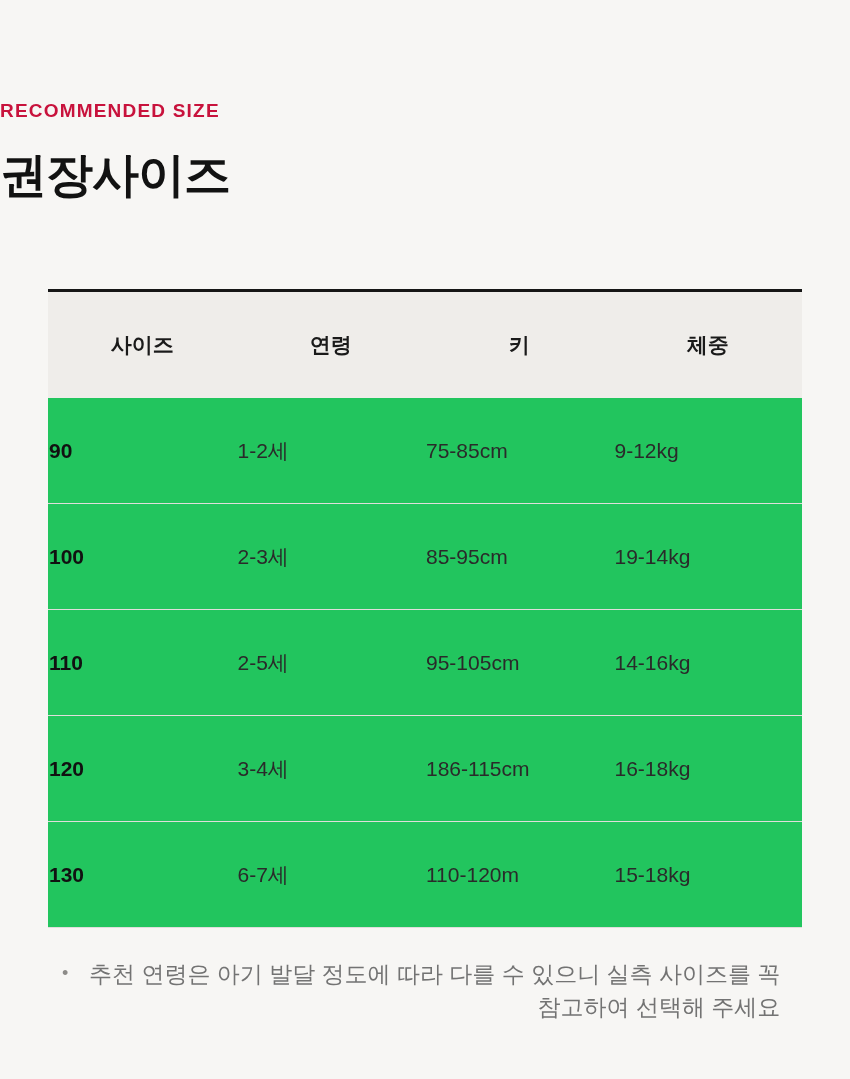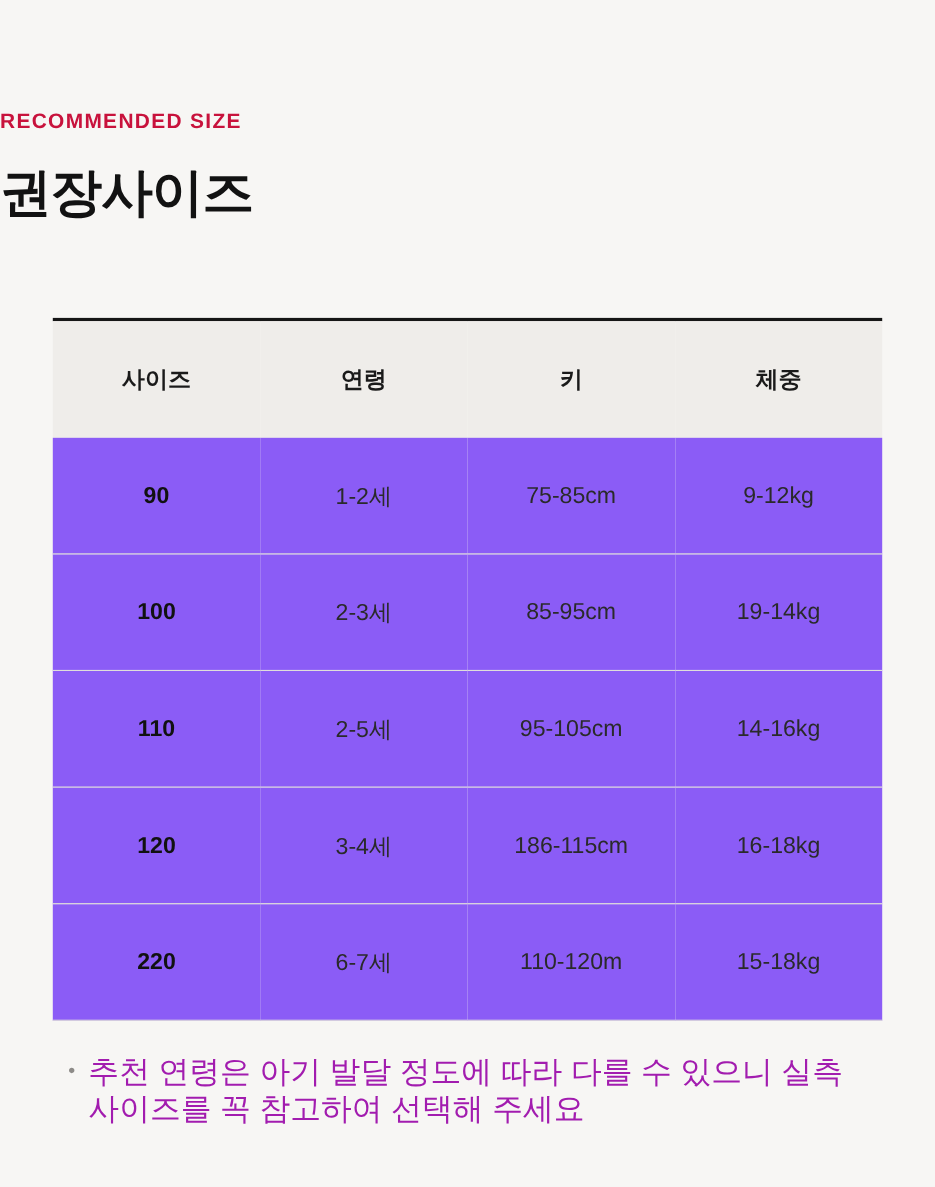--- a/index.html
+++ b/index.html
@@ -53,25 +53,24 @@
     font-weight: bold;
     color: #1a1a1a;
     height: 104px;
     vertical-align: middle;
     text-align: center;
     border: none;
   }
   table.size-table tbody td {
     height: 103px;
     vertical-align: middle;
-    text-align: center;
     font-size: 21px;
     color: #2a2a2a;
     border-bottom: 1px solid #e0dedb;
-    background: #8b5cf6;
+    background: #22c55e;
   }
   table.size-table tbody tr:last-child td {
     border-bottom: 1px solid #e0dedb;
   }
   table.size-table tbody td.size-col {
     font-weight: bold;
     color: #111111;
   }
   .note {
     margin: 30px 48px 0 48px;
@@ -80,24 +79,25 @@
     gap: 12px;
   }
   .note-bullet {
     color: #8d8b88;
     font-size: 18px;
     line-height: 30px;
     flex: 0 0 auto;
     padding-left: 14px;
   }
   .note-text {
-    color: #a21caf;
-    font-size: 28px;
+    color: #737373;
+    font-size: 23px;
     line-height: 33px;
     max-width: 700px;
+    text-align: right;
   }
 </style>
 </head>
 <body>
 
 <div class="page">
 
   <div class="header">
     <p class="eyebrow">RECOMMENDED SIZE</p>
     <h1 class="title">권장사이즈</h1>
@@ -132,21 +132,21 @@
           <td>95-105cm</td>
           <td>14-16kg</td>
         </tr>
         <tr>
           <td class="size-col">120</td>
           <td>3-4세</td>
           <td>186-115cm</td>
           <td>16-18kg</td>
         </tr>
         <tr>
-          <td class="size-col">220</td>
+          <td class="size-col">130</td>
           <td>6-7세</td>
           <td>110-120m</td>
           <td>15-18kg</td>
         </tr>
       </tbody>
     </table>
   </div>
 
   <div class="note">
     <span class="note-bullet">•</span>

